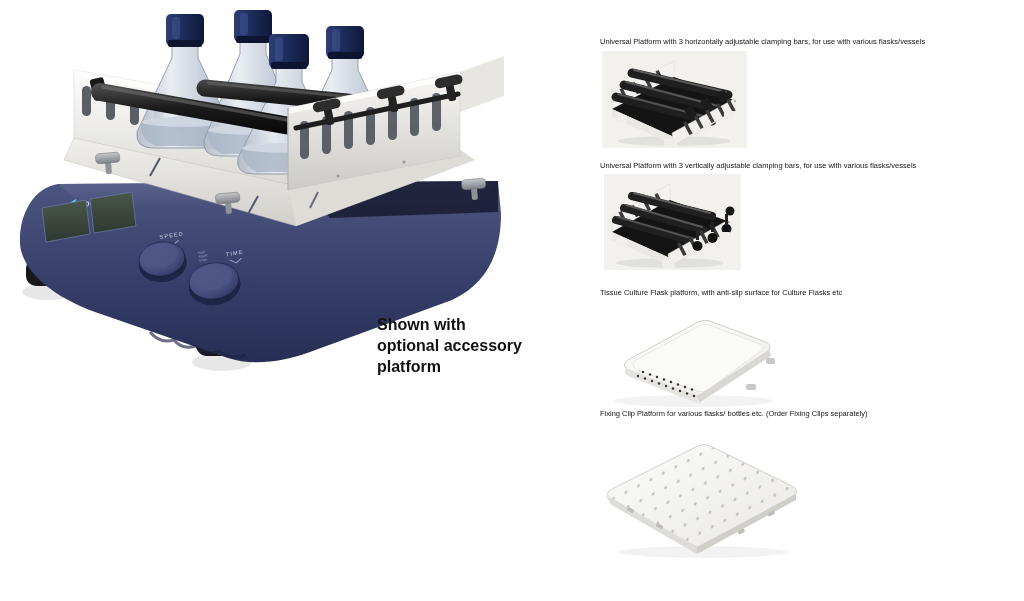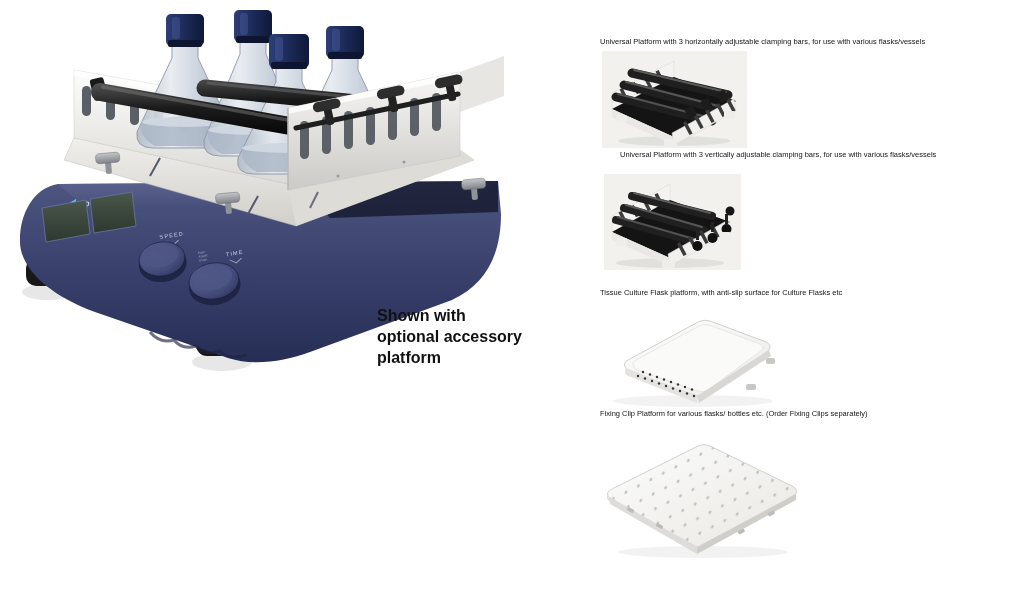--- a/index.html
+++ b/index.html
@@ -1,25 +1,25 @@
 <!DOCTYPE html>
 <html><head>
 <meta charset="utf-8">
 <style>
   html,body{margin:0;padding:0;background:#fff;}
   .page{position:relative;width:1024px;height:601px;background:#fff;overflow:hidden;
         font-family:"Liberation Sans",sans-serif;}
   .main-figure{position:absolute;left:0;top:0;width:540px;height:400px;}
   .main-figure svg{position:absolute;left:0;top:0;}
-  .main-caption{position:absolute;left:377px;top:305px;width:152px;
+  .main-caption{position:absolute;left:377px;top:314px;width:152px;
         font-size:16px;line-height:21px;font-weight:700;color:#111;}
   .acc-caption{position:absolute;left:600px;font-size:7.5px;letter-spacing:0;
         color:#151515;white-space:nowrap;}
   .acc-img{position:absolute;}
-  .cap1{top:37px;} .cap2{top:150px;margin-left:20px;} .cap3{top:288px;text-align:right;} .cap4{top:409px;}
+  .cap1{top:37px;} .cap2{top:161px;} .cap3{top:288px;text-align:right;} .cap4{top:409px;}
   .img1{left:602px;top:51px;} .img2{left:604px;top:174px;}
   .img3{left:598px;top:306px;} .img4{left:600px;top:438px;}
 </style>
 </head>
 <body>
 
 <div class="page">
 
   <div class="main-figure">
     <svg width="540" height="400" viewBox="0 0 540 400">

